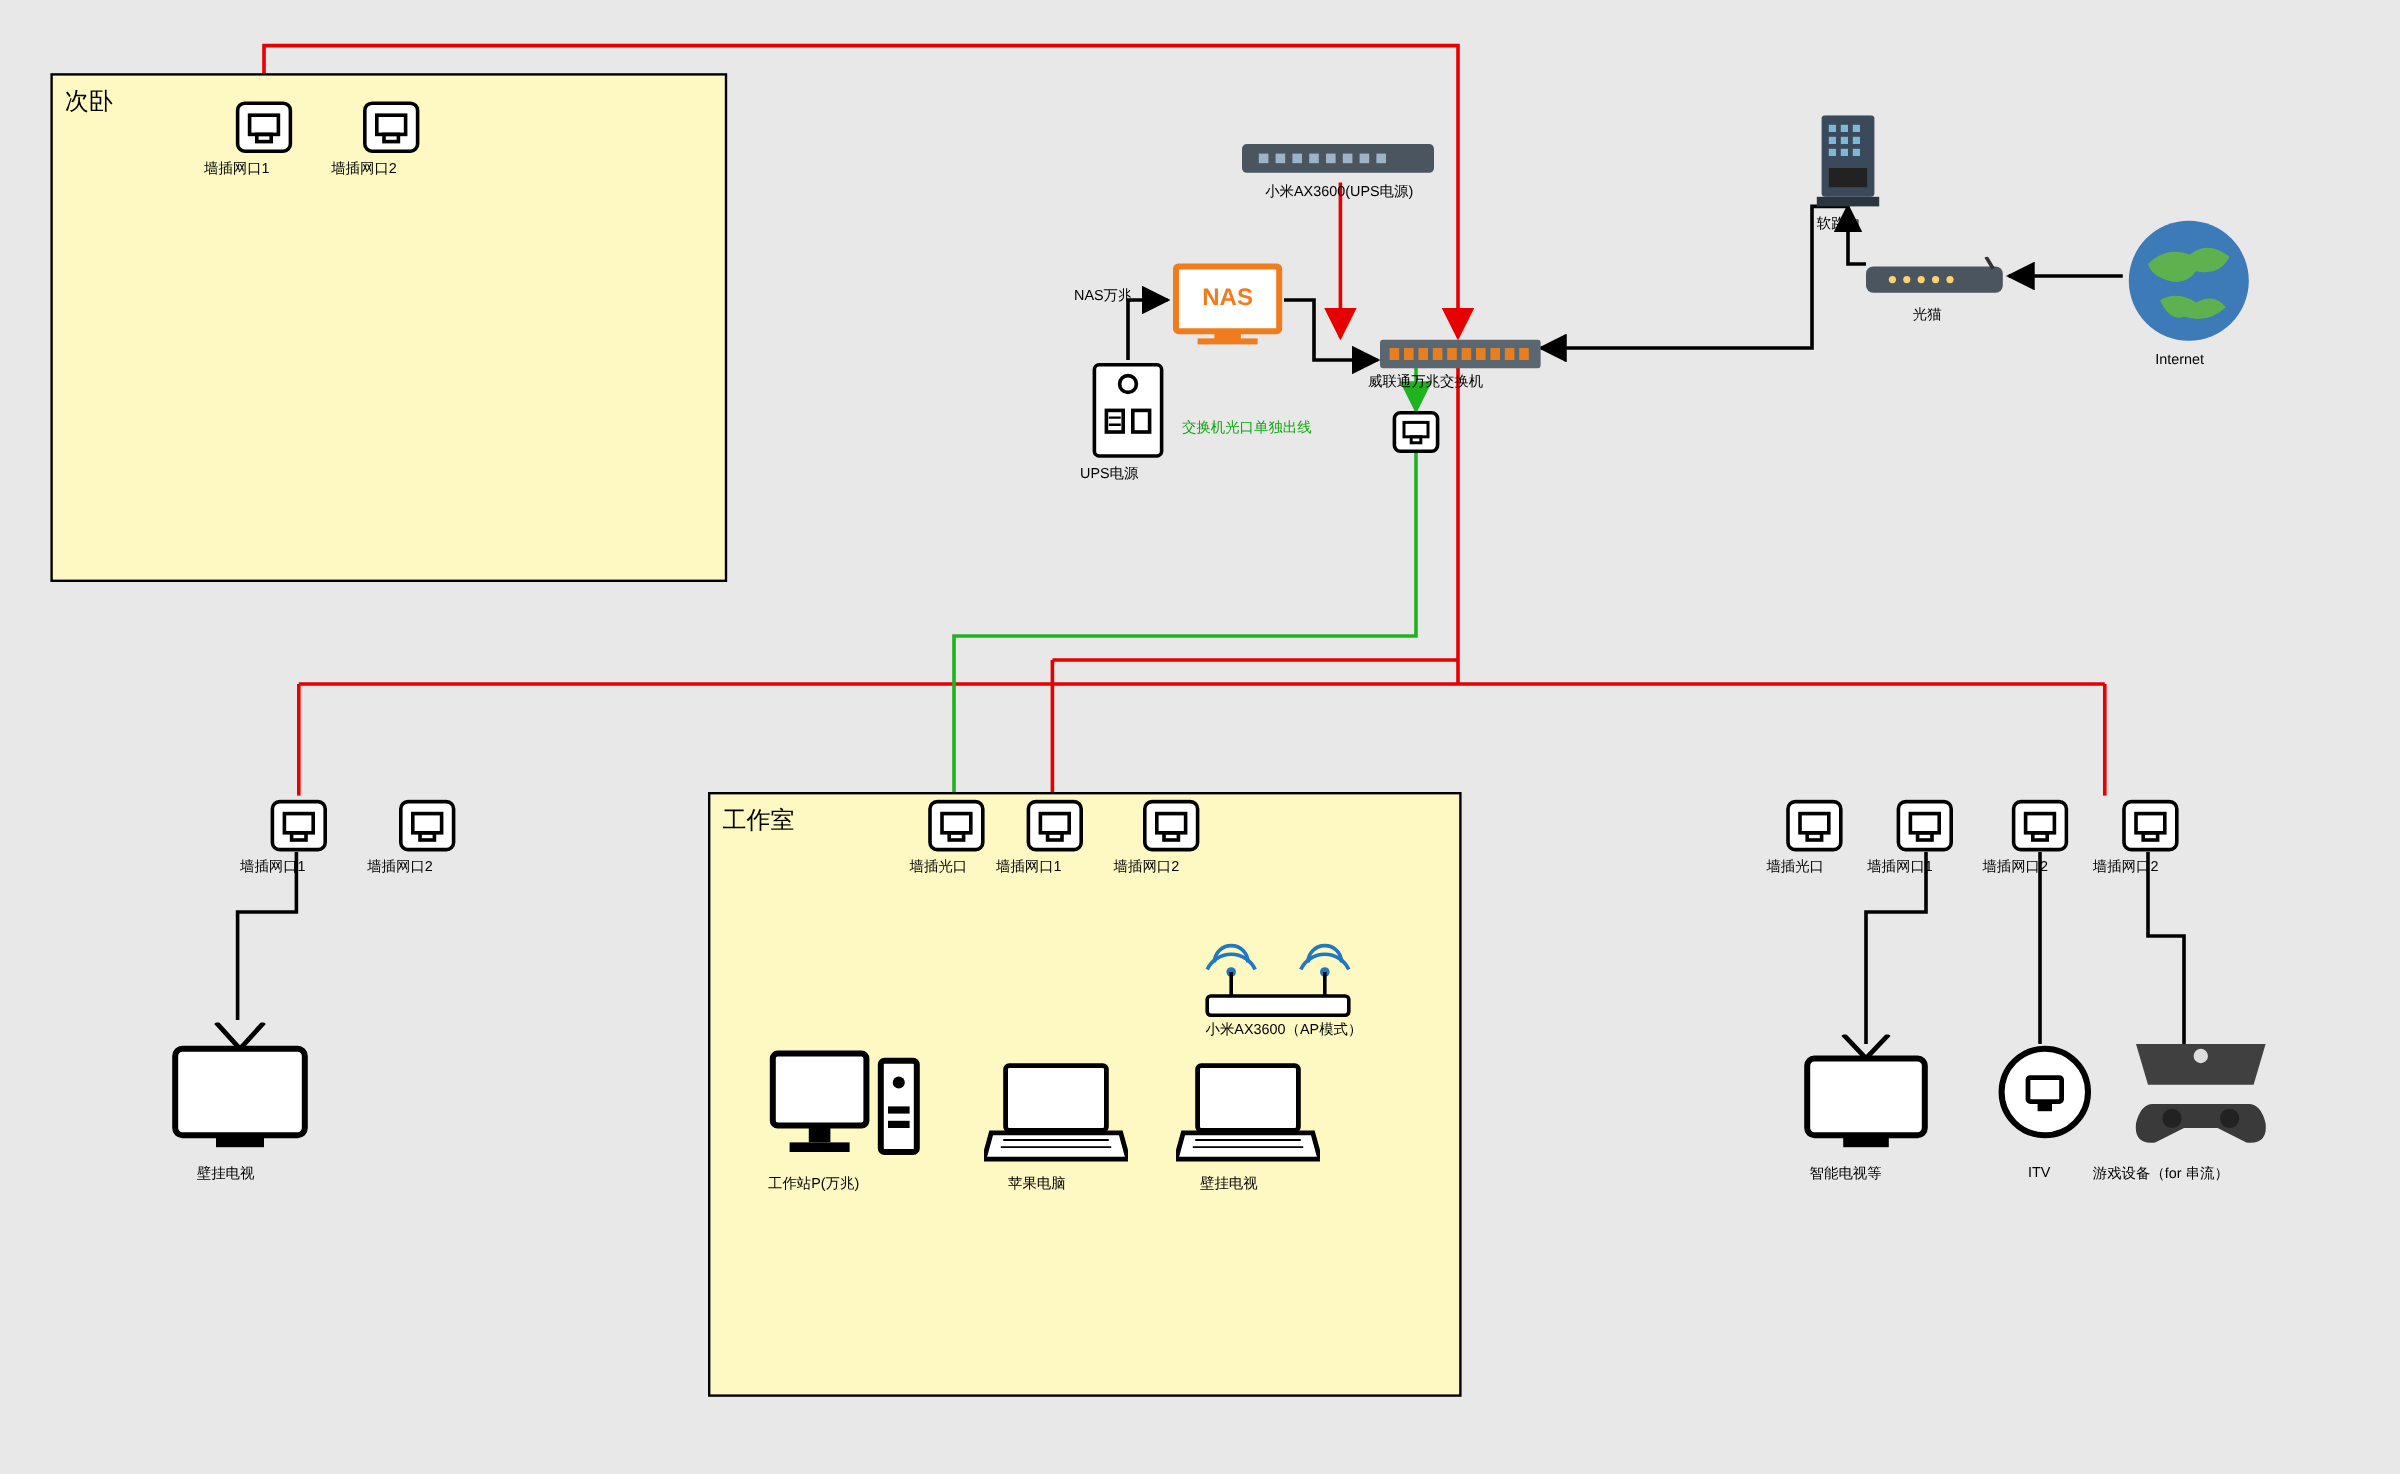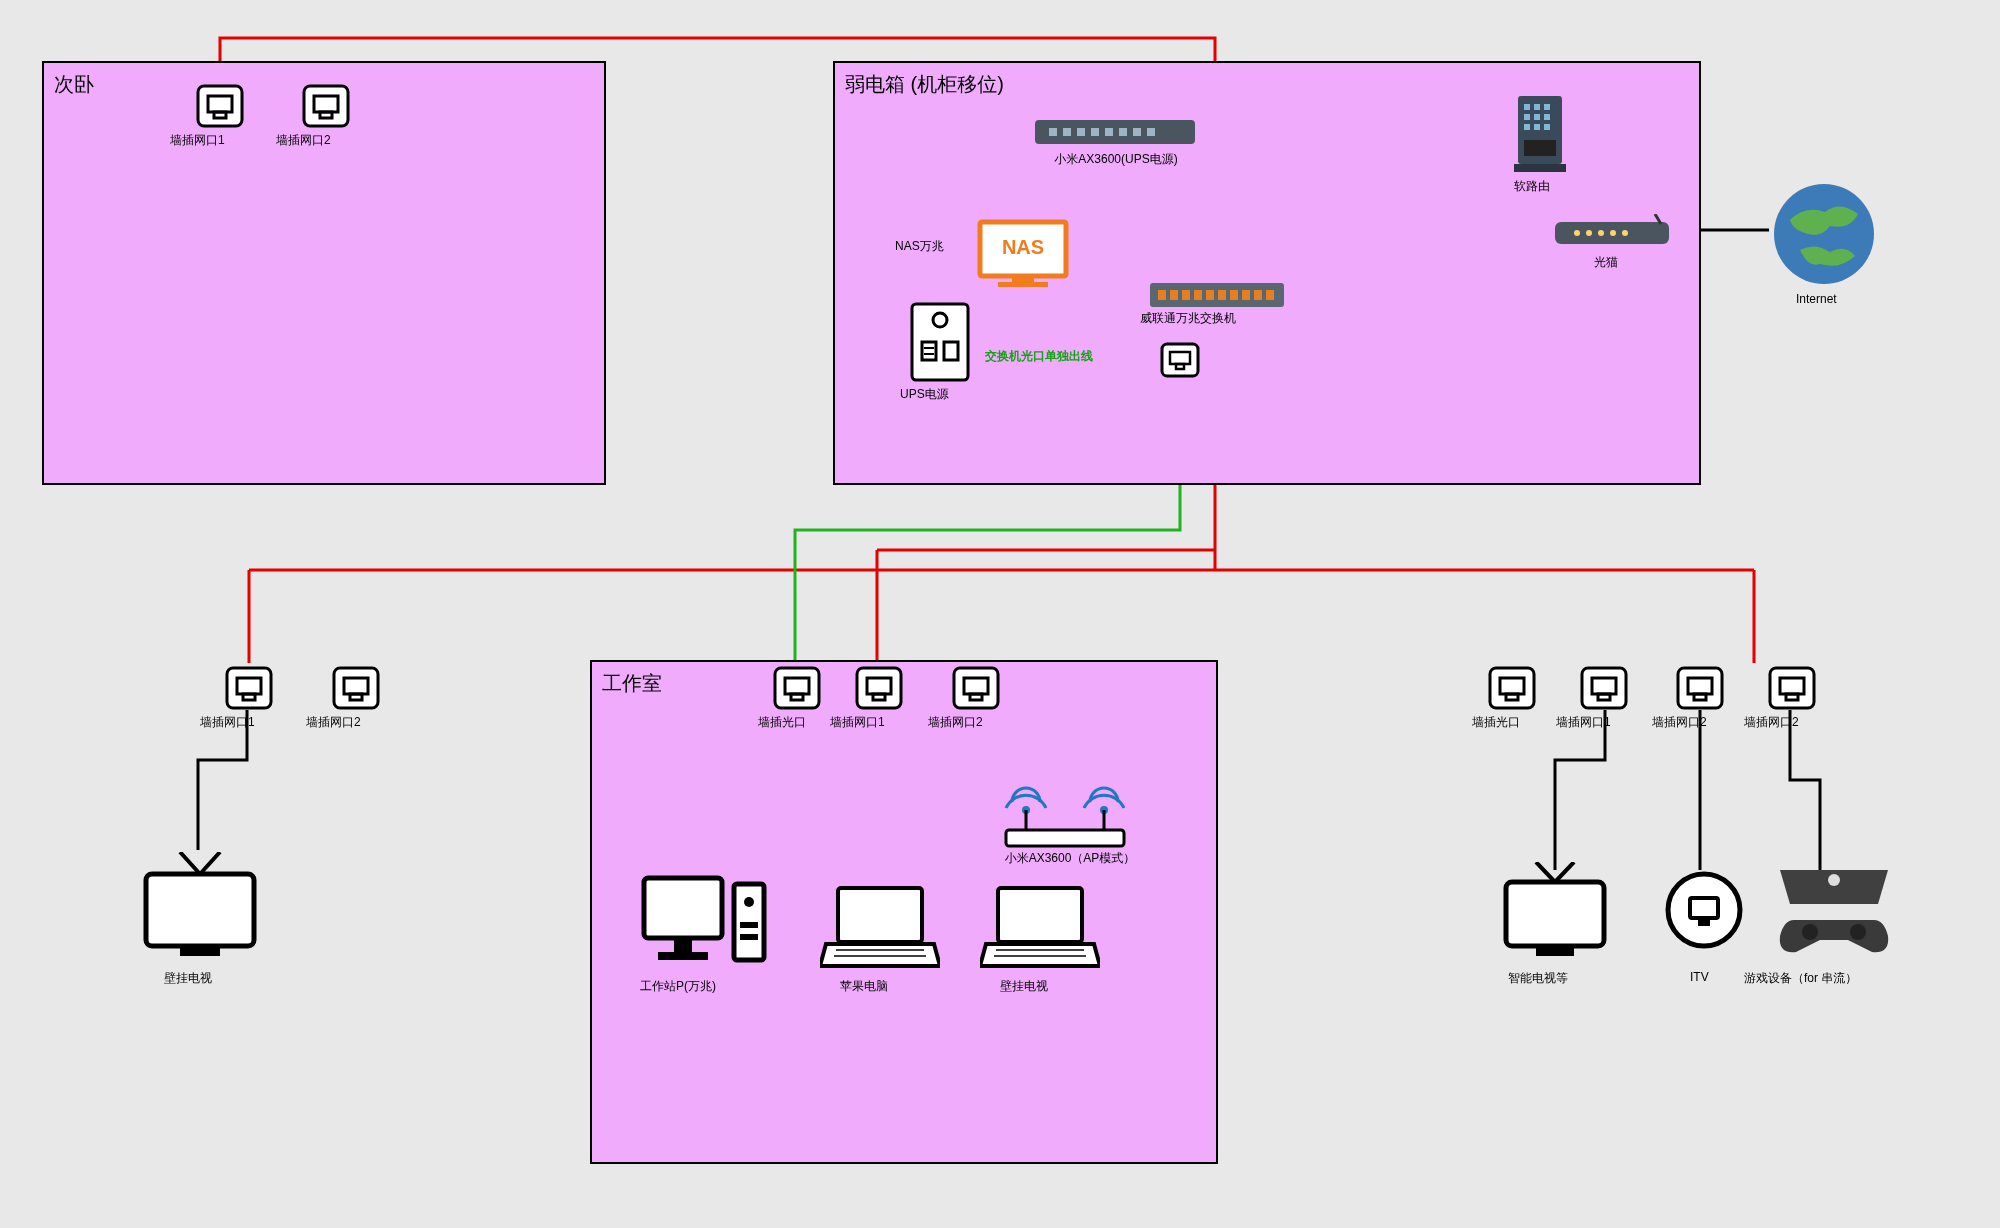--- a/index.html
+++ b/index.html
@@ -1,20 +1,20 @@
 <!DOCTYPE html>
 <html><head>
 <meta charset="utf-8">
 <style>
   html,body{margin:0;padding:0;background:#e8e8e8;font-family:"PingFang SC","Microsoft YaHei",sans-serif;}
   .stage{position:relative;width:2000px;height:1228px;}
-  .room{position:absolute;background:#f0abfc;border:2px solid #000;}
+  .room{position:absolute;background:#fef9c3;border:2px solid #000;}
   .room-title{position:absolute;top:8px;left:10px;font-size:20px;}
   .label{position:absolute;font-size:12px;text-align:center;white-space:nowrap;}
-  .green-label{color:#12a312;font-weight:700;}
+  .green-label{color:#12a312;font-weight:400;}
   svg.conn{position:absolute;top:0;left:0;width:2000px;height:1228px;pointer-events:none;}
   .ic{position:absolute;}
 </style>
 </head>
 <body>
 
 <div class="stage">
 
   <svg class="conn">
     <defs>
@@ -80,23 +80,20 @@
   <div class="label" style="left:170px;top:132px">墙插网口1</div>
   <div class="ic" style="left:302px;top:84px">
     <svg width="48" height="44">
         <rect x="2" y="2" width="44" height="40" rx="6" fill="#fff" stroke="#000" stroke-width="3"></rect>
         <rect x="12" y="12" width="24" height="16" fill="none" stroke="#000" stroke-width="3"></rect>
         <rect x="18" y="28" width="12" height="6" fill="none" stroke="#000" stroke-width="3"></rect>
       </svg>
   </div>
   <div class="label" style="left:276px;top:132px">墙插网口2</div>
 
-  <div class="room" style="left:833px;top:61px;width:864px;height:420px">
-    <div class="room-title">弱电箱 (机柜移位)</div>
-  </div>
 
   <div class="ic" style="left:1035px;top:112px">
     <svg width="160" height="40">
         <rect x="0" y="8" width="160" height="24" rx="4" fill="#4a5560"></rect>
         <g fill="#9fb3c6">
           <rect x="14" y="16" width="8" height="8"></rect>
           <rect x="28" y="16" width="8" height="8"></rect>
           <rect x="42" y="16" width="8" height="8"></rect>
           <rect x="56" y="16" width="8" height="8"></rect>
           <rect x="70" y="16" width="8" height="8"></rect>

